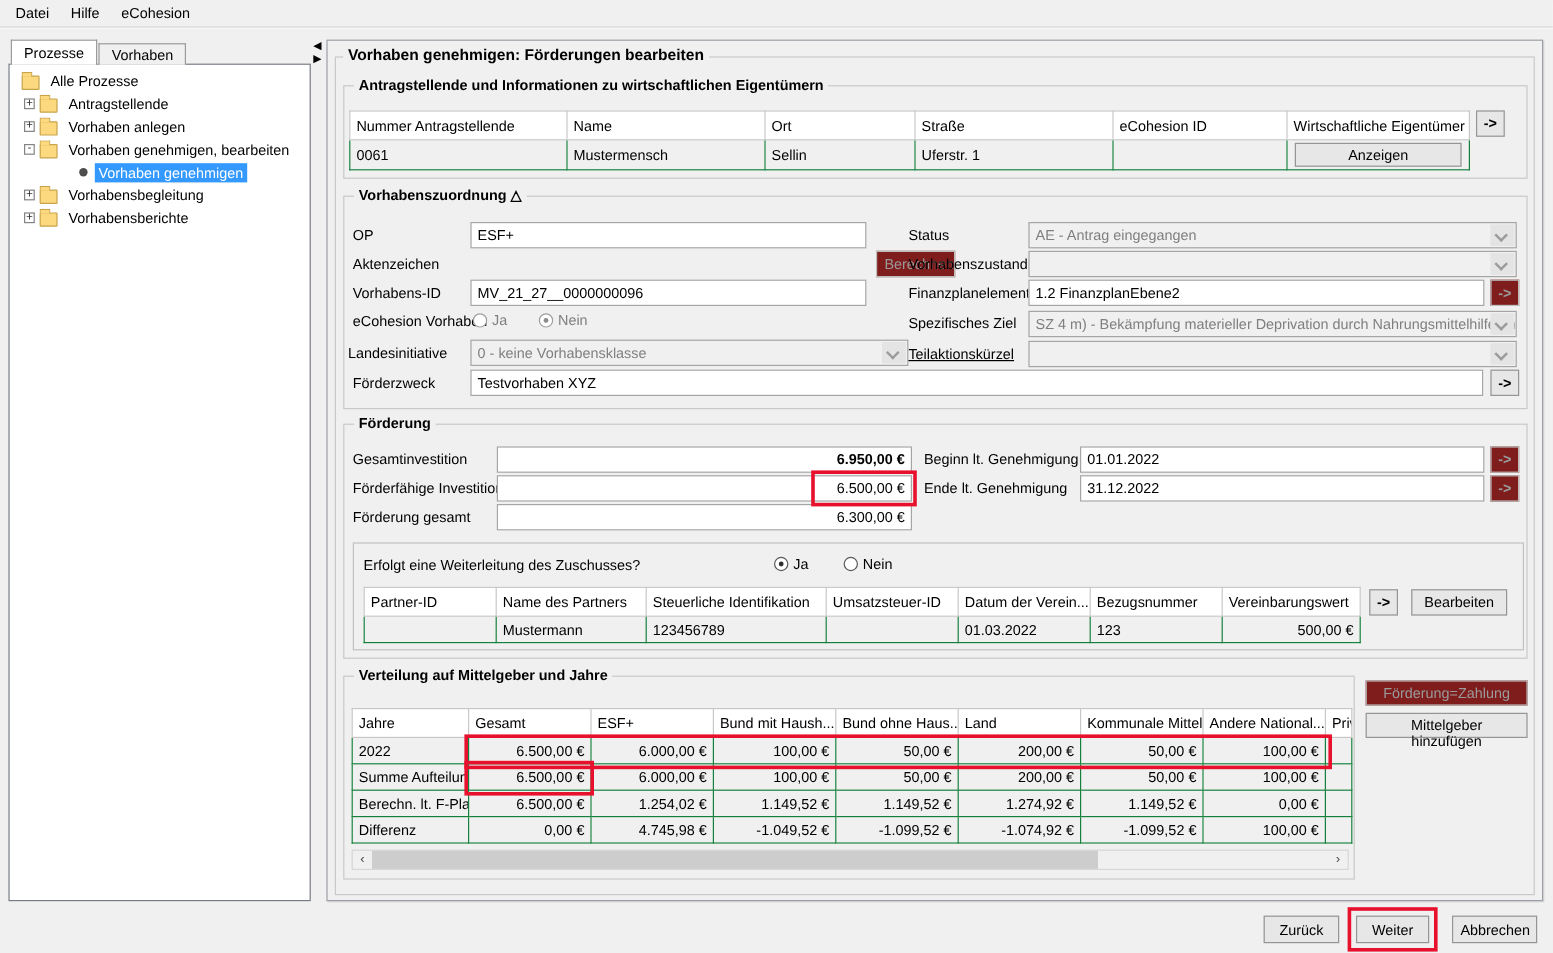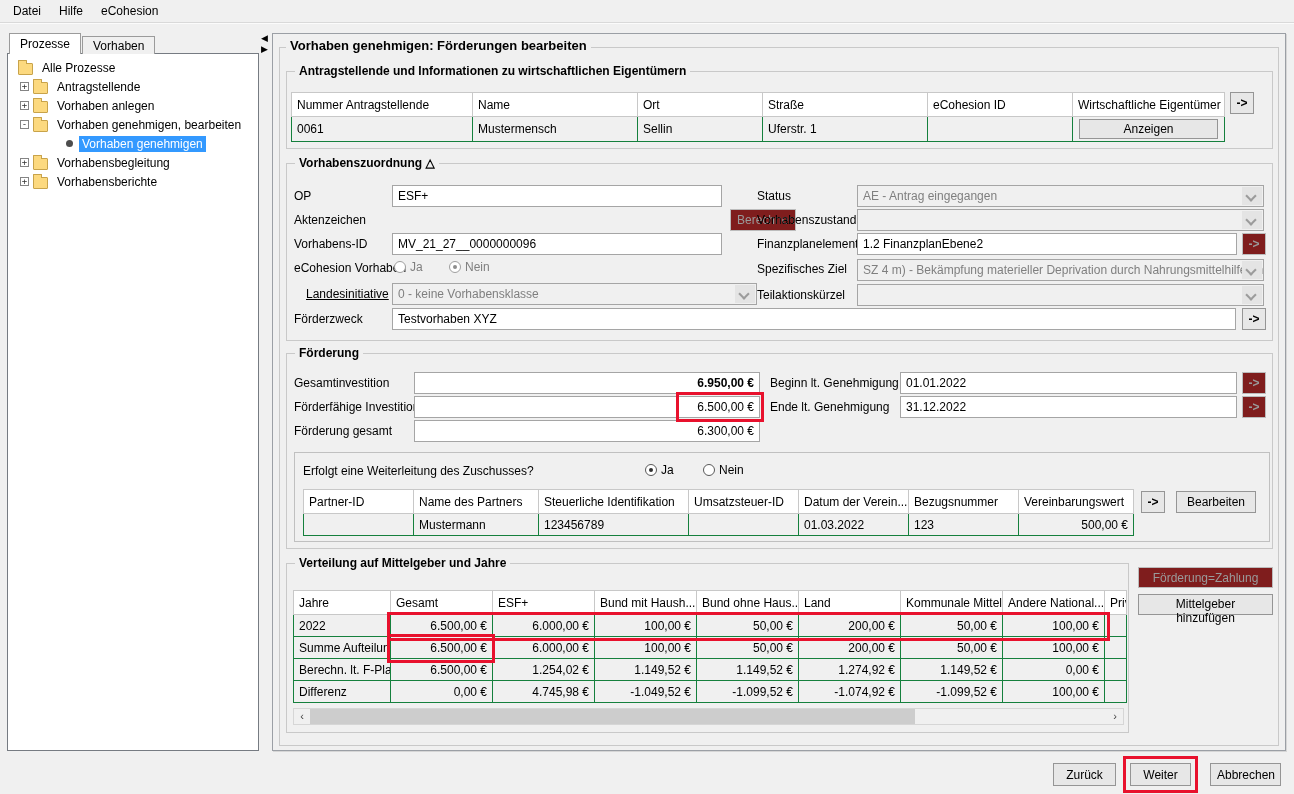--- a/index.html
+++ b/index.html
@@ -186,41 +186,41 @@
     <span class="flabel" style="left:7px; top:49px;">Aktenzeichen</span>
     <button class="btn disabled" style="left:443px; top:45px; width:66px; height:22px;">Berechnen</button>
 
     <span class="flabel" style="left:7px; top:73px;">Vorhabens-ID</span>
     <div class="input" style="left:105px; top:69px; width:330px;">MV_21_27__0000000096</div>
 
     <span class="flabel" style="left:7px; top:97px;">eCohesion Vorhaben</span>
     <span style="position:absolute; left:107px; top:96px; color:#7f7f7f;"><span class="radio dis"></span><span>Ja</span></span>
     <span style="position:absolute; left:162px; top:96px; color:#7f7f7f;"><span class="radio dis checked"></span><span>Nein</span></span>
 
-    <span class="flabel" style="left:19px; top:123px;text-decoration:underline;">Landesinitiative</span>
+    <span class="flabel" style="left:3px; top:123px;">Landesinitiative</span>
     <div class="combo" style="left:105px; top:119px; width:365px;"><span>0 - keine Vorhabensklasse</span><span class="chev-box"></span></div>
 
     <span class="flabel" style="left:7px; top:148px;">Förderzweck</span>
     <div class="input" style="left:105px; top:144px; width:844px;">Testvorhaben XYZ</div>
     <button class="btn arrow-btn" style="left:955px; top:144px;">-&gt;</button>
 
     <span class="flabel" style="left:470px; top:25px;">Status</span>
     <div class="combo" style="left:570px; top:21px; width:407px;"><span>AE - Antrag eingegangen</span><span class="chev-box"></span></div>
 
     <span class="flabel" style="left:470px; top:49px;">Vorhabenszustand</span>
     <div class="combo" style="left:570px; top:45px; width:407px;"><span></span><span class="chev-box"></span></div>
 
     <span class="flabel" style="left:470px; top:73px;">Finanzplanelement</span>
     <div class="input" style="left:570px; top:69px; width:380px;">1.2 FinanzplanEbene2</div>
     <button class="btn arrow-btn disabled" style="left:955px; top:69px;">-&gt;</button>
 
     <span class="flabel" style="left:470px; top:98px;">Spezifisches Ziel</span>
     <div class="combo" style="left:570px; top:95px; width:407px;"><span>SZ 4 m) - Bekämpfung materieller Deprivation durch Nahrungsmittelhilfe und/...</span><span class="chev-box"></span></div>
 
-    <span class="flabel" style="left:470px; top:124px;">Teilaktionskürzel</span>
+    <span class="flabel" style="left:470px; top:124px;text-decoration:underline;">Teilaktionskürzel</span>
     <div class="combo" style="left:570px; top:120px; width:407px;"><span></span><span class="chev-box"></span></div>
   </div>
 
   <div class="gb" style="left:13px; top:319px; width:987px; height:196px;">
     <span class="gb-title">Förderung</span>
 
     <span class="flabel" style="left:7px; top:22px;">Gesamtinvestition</span>
     <div class="input rval" style="left:127px; top:18px; width:346px;font-weight:bold;">6.950,00 €</div>
 
     <span class="flabel" style="left:7px; top:46px;">Förderfähige Investition</span>

